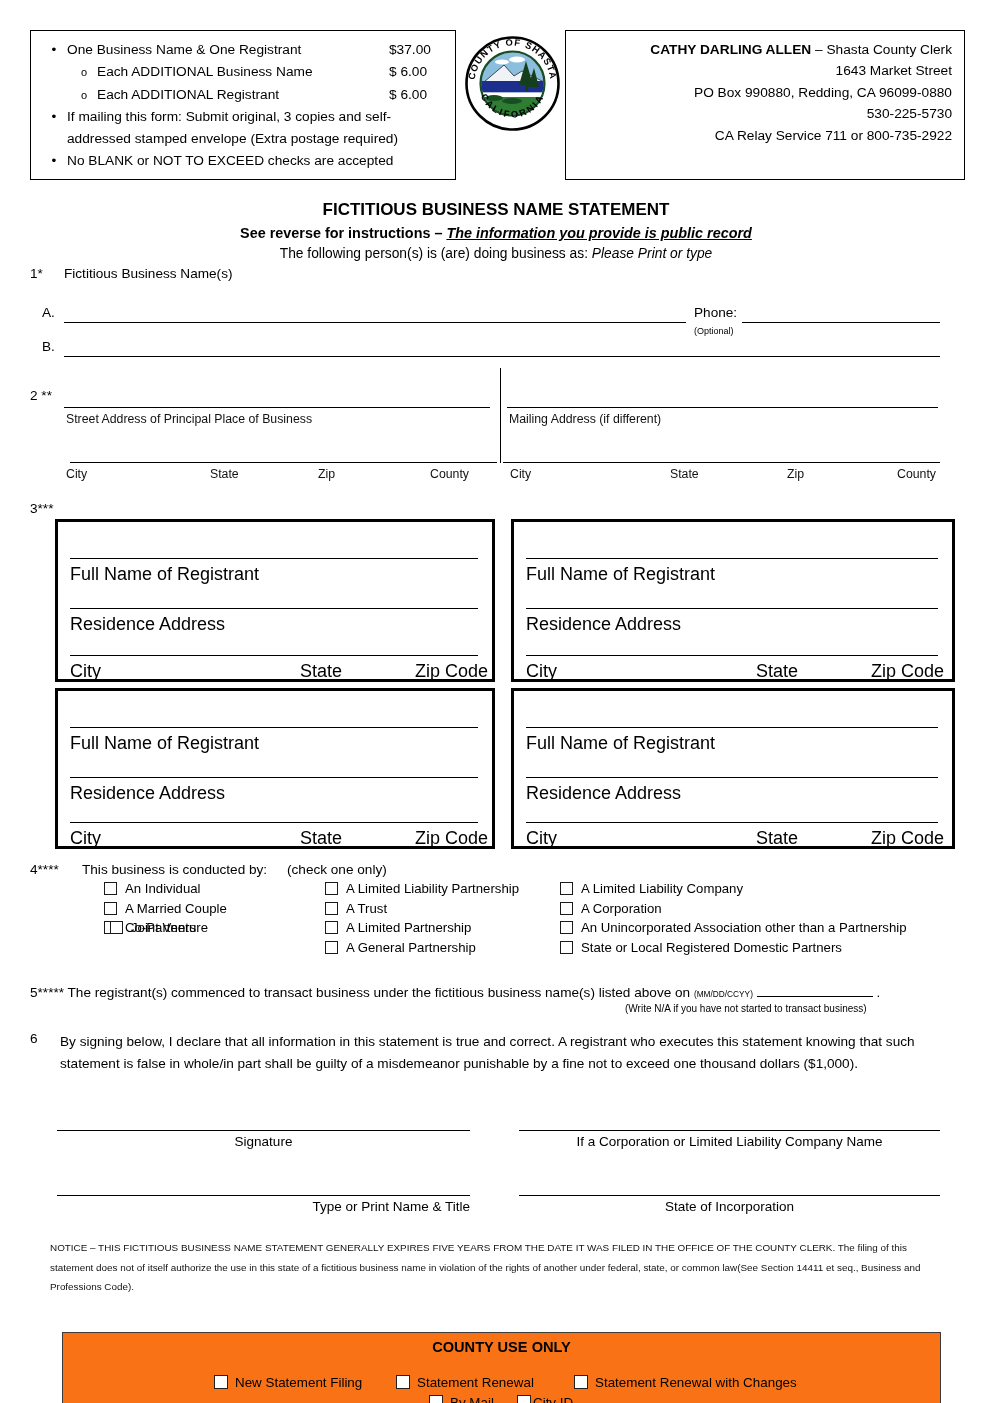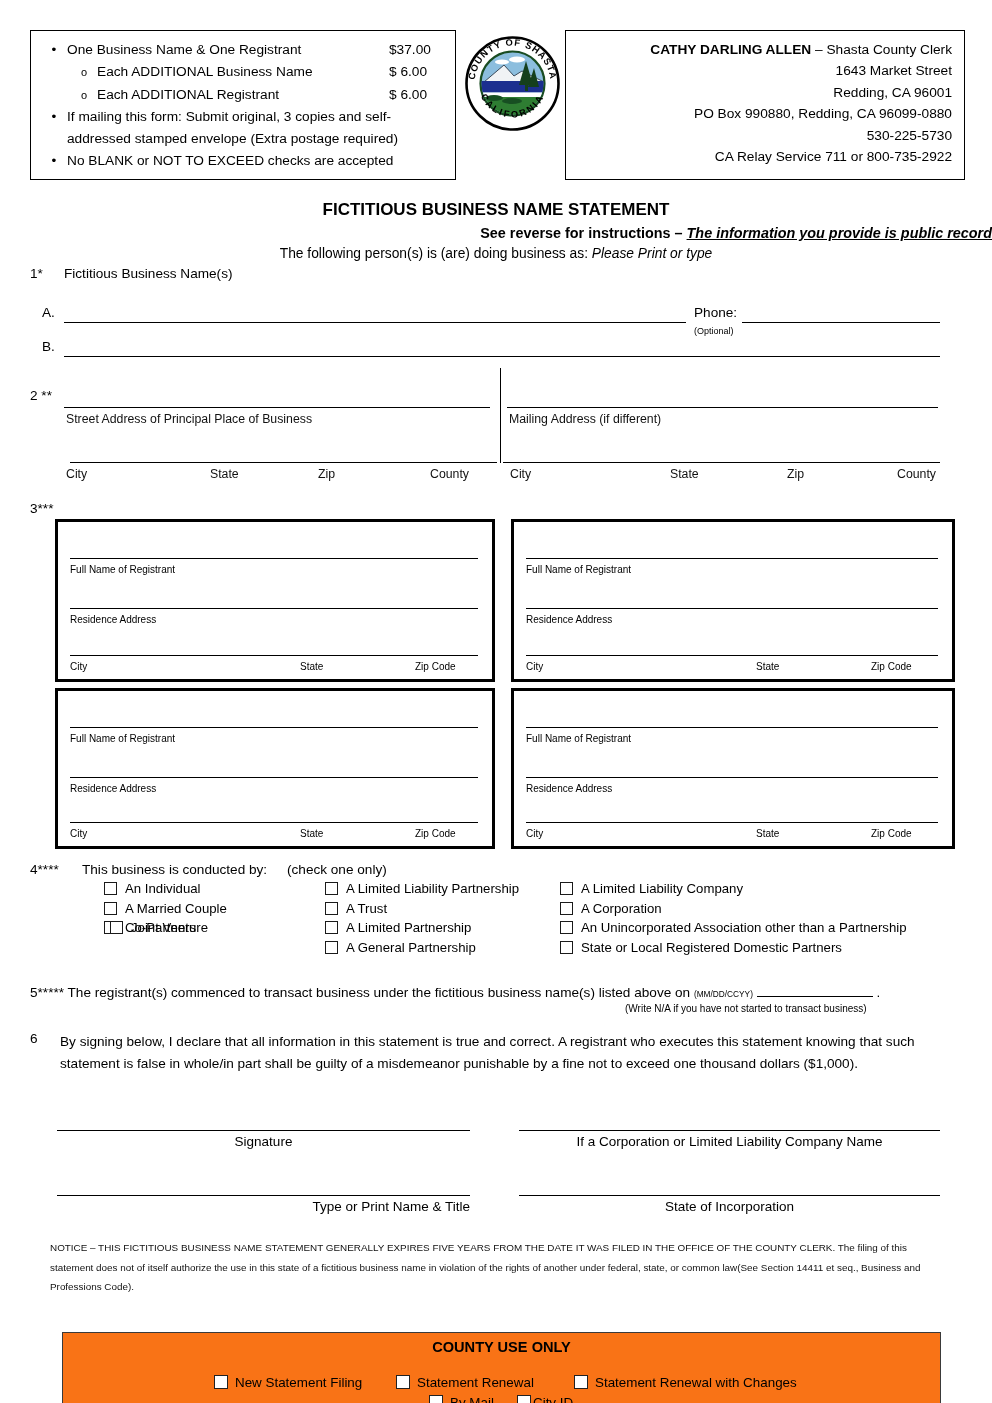--- a/index.html
+++ b/index.html
@@ -22,21 +22,21 @@
   .fee-row.sub .fee-bullet{margin-left:30px;font-size:11px;}
   .fee-text{flex:1;}
   .fee-price{flex:none;width:54px;white-space:pre;}
   .fee-price:empty{width:0;}
   .clerkbox{position:absolute;left:565px;top:30px;width:400px;height:150px;
             border:1.6px solid #000;box-sizing:border-box;padding:8px 12px;
             text-align:right;font-size:13.7px;line-height:21.4px;}
   
   .box3{position:absolute;border:3px solid #000;box-sizing:border-box;}
   .box3 .hl{position:absolute;left:12px;right:14px;border-top:1px solid #000;height:0;}
-  .box3 .lb{position:absolute;font-size:10px;white-space:nowrap;}
+  .box3 .lb{position:absolute;font-size:18px;white-space:nowrap;}
   
   .cb{display:inline-block;width:13px;height:13px;border:1.4px solid #1a1a1a;
       background:#fff;box-sizing:border-box;vertical-align:-2px;margin-right:8px;}
   .opt{position:absolute;font-size:13.2px;white-space:nowrap;}
   
   .sigl{position:absolute;text-align:center;font-size:13.5px;}
   
   .notice{position:absolute;left:50px;top:1238px;width:897px;font-size:9.9px;
           line-height:19.5px;color:#111;}
   
@@ -109,28 +109,27 @@
     <text font-size="9.3" font-weight="bold" letter-spacing="2.4" fill="#000">
       <textPath href="#arcBot" startOffset="50%" text-anchor="middle">CALIFORNIA</textPath>
     </text>
   </svg>
 
   <div class="clerkbox">
     <div>
       <span class="b">CATHY DARLING ALLEN</span><span> – Shasta County Clerk</span>
     </div>
     <div>1643 Market Street</div>
-    <div>Redding, CA 96001</div>
     <div>PO Box 990880, Redding, CA 96099-0880</div>
     <div>530-225-5730</div>
     <div>CA Relay Service 711 or 800-735-2922</div>
   </div>
 
   <div class="abs b" style="left:0;top:200px;width:992px;text-align:center;font-size:17px;">FICTITIOUS BUSINESS NAME STATEMENT</div>
-  <div class="abs" style="left:0;top:225px;width:992px;text-align:right;font-size:14.4px;">
+  <div class="abs" style="left:0;top:225px;width:992px;text-align:center;font-size:14.4px;">
     <span class="b">See reverse for instructions – </span><span class="b i u">The information you provide is public record</span>
   </div>
   <div class="abs" style="left:0;top:246px;width:992px;text-align:center;font-size:13.8px;">
     <span>The following person(s) is (are) doing business as: </span><span class="i">Please Print or type</span>
   </div>
 
   <div class="txt" style="left:30px;top:266px;">1*</div>
   <div class="txt" style="left:64px;top:266px;">Fictitious Business Name(s)</div>
 
   <div class="txt" style="left:42px;top:305px;">A.</div>

